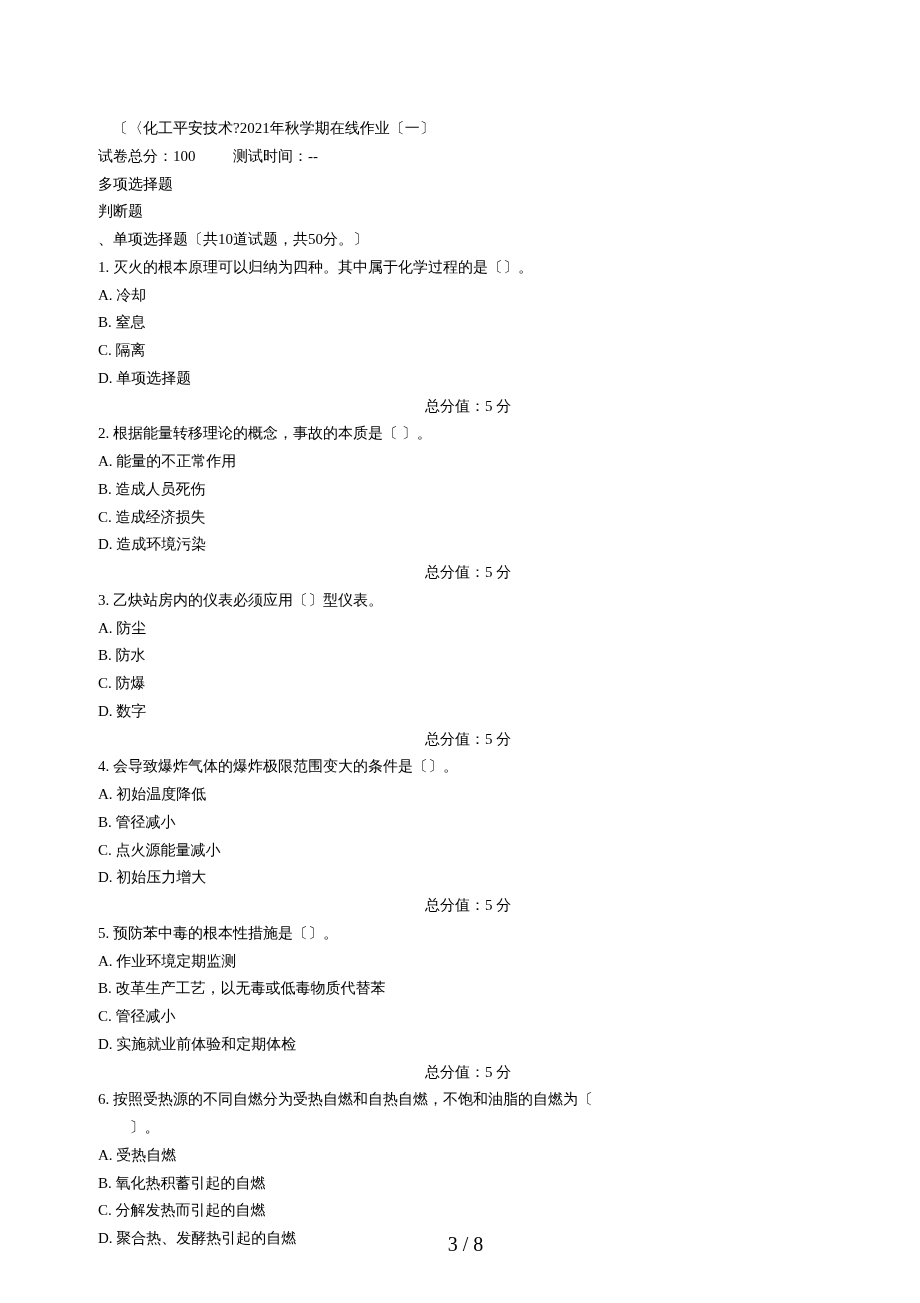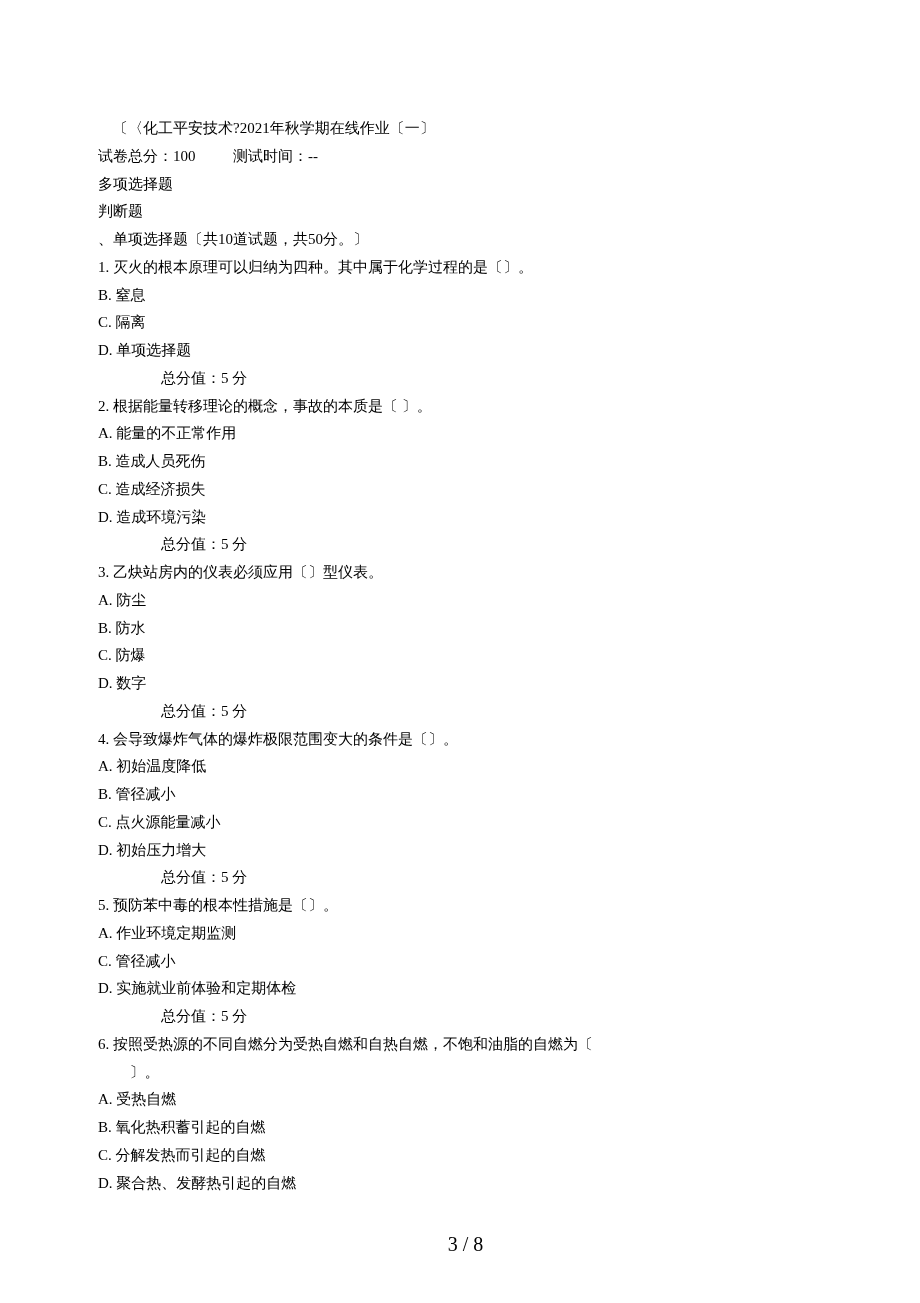--- a/index.html
+++ b/index.html
@@ -13,21 +13,21 @@
       color: #000;
       position: relative;
     }
     .page {
       padding: 115px 145px 0 98px;
     }
     .indent1 { text-indent: 1em; }
     .line { white-space: pre; }
     .q-num { display: inline-block; }
     .opt { padding-left: 0; }
-    .score { padding-left: 4.2em; }
+    .score { padding-left: 4.2em; text-align: center; }
     .footer {
       position: absolute;
       bottom: 40px;
       left: 11px; right: 0;
       text-align: center;
       font-family: "Times New Roman", serif;
       font-size: 20px;
     }
   </style>
 </head>
@@ -35,20 +35,21 @@
 
 <div class="page">
 
   <div class="indent1">〔〈化工平安技术?2021年秋学期在线作业〔一〕</div>
   <div class="line">试卷总分：100          测试时间：--</div>
   <div>多项选择题</div>
   <div>判断题</div>
   <div>、单项选择题〔共10道试题，共50分。〕</div>
 
   <div><span class="q-num">1.</span>  <span>灭火的根本原理可以归纳为四种。其中属于化学过程的是〔〕。</span></div>
+  <div class="opt"><span>A.</span>  <span>冷却</span></div>
   <div class="opt"><span>B.</span>  <span>窒息</span></div>
   <div class="opt"><span>C.</span>  <span>隔离</span></div>
   <div class="opt"><span>D.</span>  <span>单项选择题</span></div>
   <div class="score">总分值：5 分</div>
 
   <div><span class="q-num">2.</span>  <span>根据能量转移理论的概念，事故的本质是〔     〕。</span></div>
   <div class="opt"><span>A.</span>  <span>能量的不正常作用</span></div>
   <div class="opt"><span>B.</span>  <span>造成人员死伤</span></div>
   <div class="opt"><span>C.</span>  <span>造成经济损失</span></div>
   <div class="opt"><span>D.</span>  <span>造成环境污染</span></div>
@@ -63,20 +64,21 @@
 
   <div><span class="q-num">4.</span>  <span>会导致爆炸气体的爆炸极限范围变大的条件是〔〕。</span></div>
   <div class="opt"><span>A.</span>  <span>初始温度降低</span></div>
   <div class="opt"><span>B.</span>  <span>管径减小</span></div>
   <div class="opt"><span>C.</span>  <span>点火源能量减小</span></div>
   <div class="opt"><span>D.</span>  <span>初始压力增大</span></div>
   <div class="score">总分值：5 分</div>
 
   <div><span class="q-num">5.</span>  <span>预防苯中毒的根本性措施是〔〕。</span></div>
   <div class="opt"><span>A.</span>  <span>作业环境定期监测</span></div>
+  <div class="opt"><span>B.</span>  <span>改革生产工艺，以无毒或低毒物质代替苯</span></div>
   <div class="opt"><span>C.</span>  <span>管径减小</span></div>
   <div class="opt"><span>D.</span>  <span>实施就业前体验和定期体检</span></div>
   <div class="score">总分值：5 分</div>
 
   <div><span class="q-num">6.</span>  <span>按照受热源的不同自燃分为受热自燃和自热自燃，不饱和油脂的自燃为〔</span></div>
   <div style="padding-left:2.1em;">〕。</div>
   <div class="opt"><span>A.</span>  <span>受热自燃</span></div>
   <div class="opt"><span>B.</span>  <span>氧化热积蓄引起的自燃</span></div>
   <div class="opt"><span>C.</span>  <span>分解发热而引起的自燃</span></div>
   <div class="opt"><span>D.</span>  <span>聚合热、发酵热引起的自燃</span></div>

